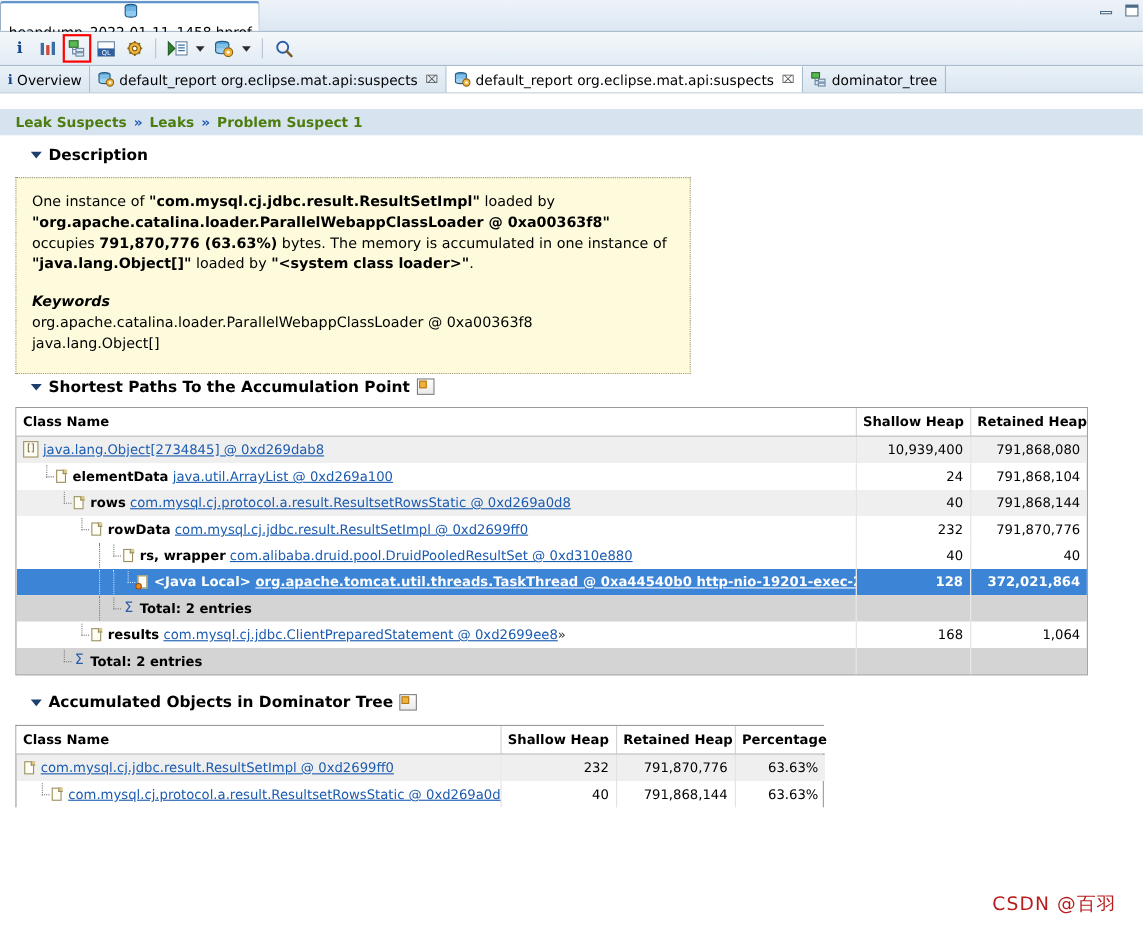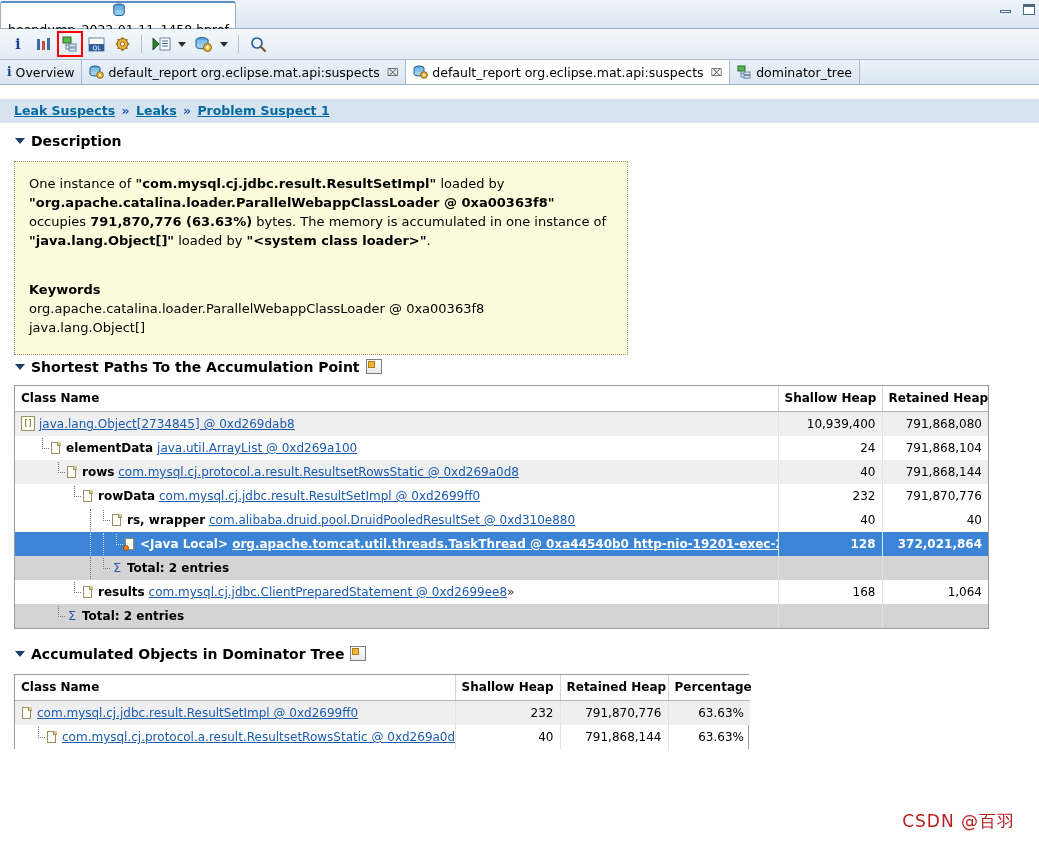--- a/index.html
+++ b/index.html
@@ -162,37 +162,36 @@
     overflow: hidden;
   }
   .breadcrumb {
     margin: 14px 0 0 0;
     background: #d7e4f0;
     padding: 4px 14px 5px 14px;
     font-size: 12.5px;
     font-weight: bold;
   }
   .breadcrumb a {
-    color: #0369a1;
-    text-decoration: underline;
+    color: #4d7c0f;
     cursor: pointer;
   }
   .breadcrumb .sep {
     color: #1b5bb0;
     margin: 0 2px;
   }
 
   .section-head {
     display: flex;
     align-items: center;
     gap: 6px;
     font-size: 14px;
     font-weight: bold;
     color: #000;
-    padding-left: 15px;
+    padding-left: 28px;
     margin-top: 10px;
   }
   .twisty {
     width: 0; height: 0;
     border-left: 5px solid transparent;
     border-right: 5px solid transparent;
     border-top: 6px solid #1b3f6e;
     cursor: pointer;
   }
   .mini-icon {
@@ -218,21 +217,21 @@
     margin: 12px 0 0 14px;
     width: 614px;
     background: #fdfbdb;
     border: 1px dotted #9a9a7a;
     padding: 13px 14px 16px 14px;
     font-size: 13px;
     line-height: 1.45;
     box-sizing: border-box;
   }
   .descbox b { font-weight: bold; }
-  .kw-title { font-weight: bold; margin-top: 31px; }
+  .kw-title { font-weight: bold; margin-top: 16px; font-style: italic; }
   .kw-line { }
 
   
   .tablewrap {
     margin: 12px 0 0 14px;
     border: 1px solid #9a9a9a;
     box-sizing: border-box;
     background: #fff;
   }
   table.mat {

